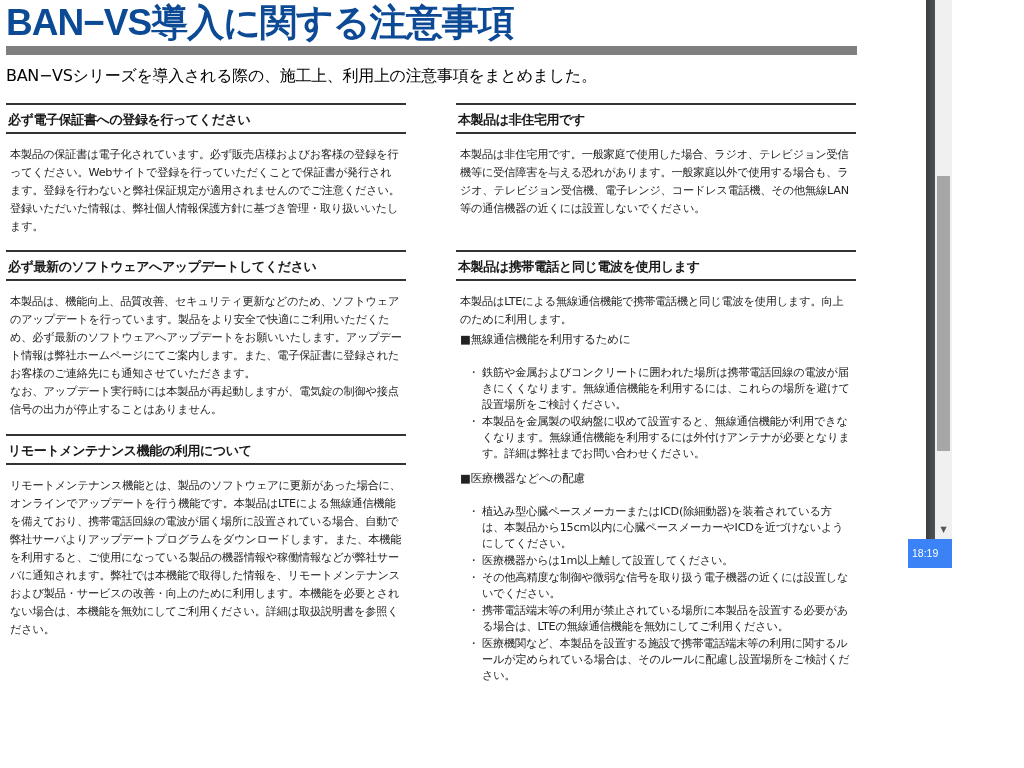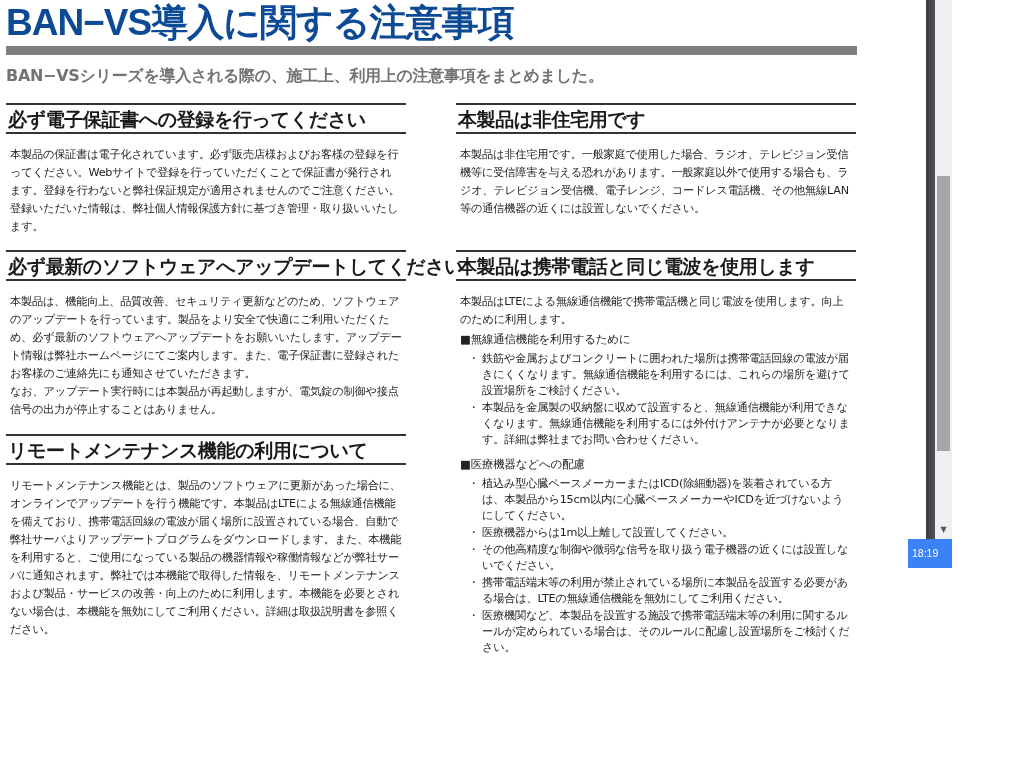--- a/index.html
+++ b/index.html
@@ -15,43 +15,43 @@
       font-size: 37px; line-height: 46px; font-weight: bold;
       color: #0d4a96; letter-spacing: -1px; white-space: nowrap;
       font-family: "Liberation Sans", "DejaVu Sans", sans-serif;
     }
     .title-bar {
       position: absolute; left: 6px; top: 46px; width: 851px; height: 9px;
       background: #7f7f7f;
     }
     .subtitle {
       position: absolute; left: 6px; top: 66px;
-      font-size: 16px; font-weight: bold; color: #737373; white-space: nowrap;
+      font-size: 16px; font-weight: normal; color: #000000; white-space: nowrap;
       letter-spacing: -0.3px;
     }
     .section { position: absolute; width: 400px; }
     .sec-head {
       border-top: 2px solid #333; border-bottom: 2px solid #333;
       height: 31px; box-sizing: border-box;
-      font-size: 19px; font-weight: bold; color: #1a1a1a;
+      font-size: 13px; font-weight: bold; color: #1a1a1a;
       padding-left: 2px; line-height: 29px; white-space: nowrap;
       letter-spacing: -0.4px;
     }
     .sec-body {
       padding: 12px 4px 0 4px;
       font-size: 11.2px; line-height: 18px; color: #222;
       letter-spacing: -0.2px;
     }
     .sec-body p { margin: 0; }
     .sec-body p + p { margin-top: 0px; }
     .sub-head {
       font-size: 11.5px; font-weight: normal; margin-top: 0px; padding-left: 0;
       line-height: 20px;
     }
-    .bullets { margin: 2px 0 6px 0; padding: 0; list-style: none; }
+    .bullets { margin: 16px 0 6px 0; padding: 0; list-style: none; }
     .bullets li {
       position: relative; padding-left: 22px; margin-bottom: 1px; line-height: 16px;
     }
     .bullets li::before {
       content: "・"; position: absolute; left: 8px; top: 0;
     }
     
     .dark-strip {
       position: absolute; left: 926px; top: 0; width: 9px; height: 540px;
       background: linear-gradient(to right, #3a3d40, #4e5256);

